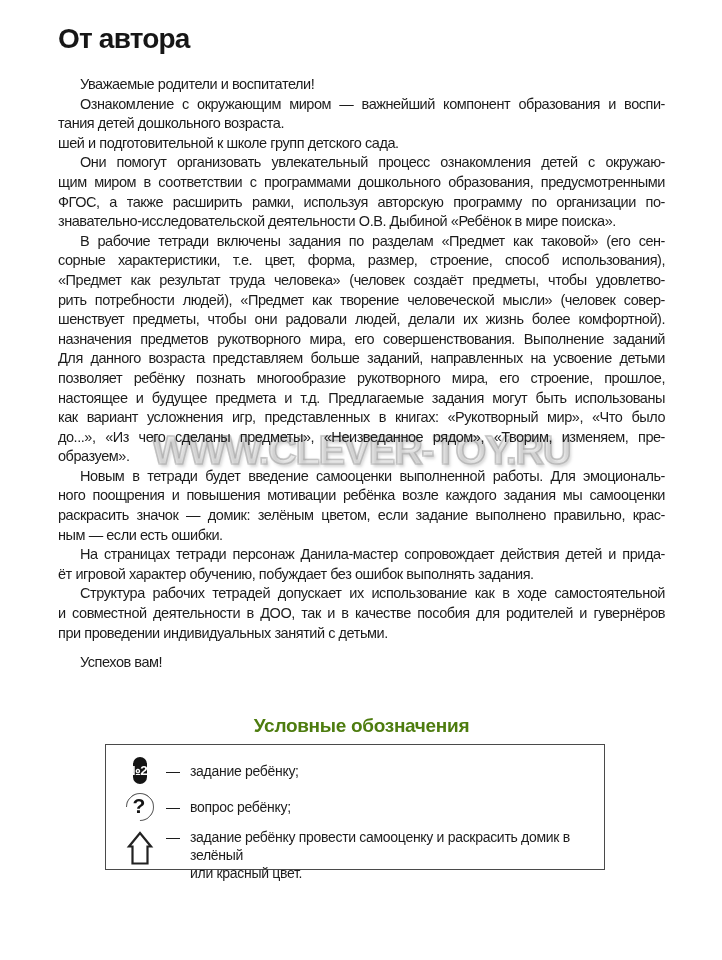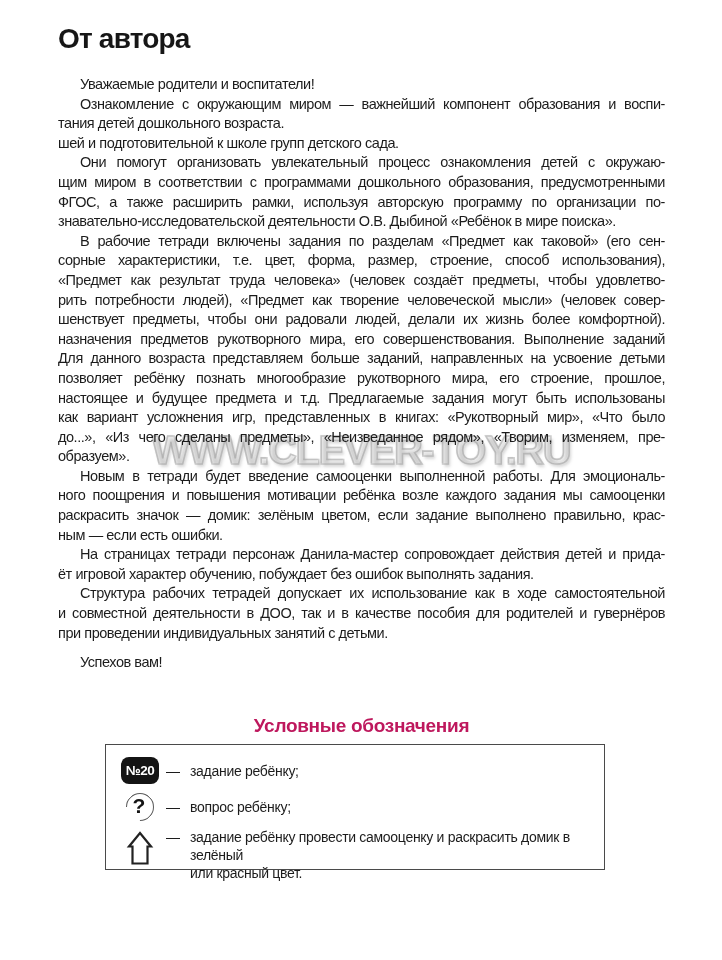--- a/index.html
+++ b/index.html
@@ -41,21 +41,21 @@
     font-weight:bold;font-size:40px;letter-spacing:-1.5px;
     color:rgba(255,255,255,0.10);
     -webkit-text-stroke:1.6px rgba(125,125,125,0.38);
     text-shadow:2px 3px 3px rgba(130,130,130,0.30), -1px -1px 1px rgba(165,165,165,0.22);
     user-select:none;
   }
   .legend-heading{
     margin:42px 0 0 0;
     text-align:center;
     font-size:19px;font-weight:bold;letter-spacing:-0.3px;
-    line-height:22px;color:#be185d;
+    line-height:22px;color:#4d7c0f;
   }
   .legend-box{
     box-sizing:border-box;
     margin:7px 0 0 47px;
     width:500px;height:126px;
     border:1.5px solid #4a4a4a;
     padding:9px 14px 0 8px;
   }
   .legend-row{display:flex;align-items:flex-start;}
   .icon-col{
@@ -67,21 +67,21 @@
     font-size:14px;letter-spacing:-0.3px;line-height:18px;
     padding-top:0;
   }
   .legend-row.r1{height:34px;align-items:center;}
   .legend-row.r2{height:38px;align-items:center;}
   .legend-row.r3{margin-top:2px;}
   .dash{flex:0 0 24px;}
   .ltext{white-space:pre-line;}
   .num-badge{
     display:inline-flex;align-items:center;justify-content:center;
-    width:38px;height:27px;
+    width:14px;height:27px;
     background:#141414;border-radius:8px;
     color:#ffffff;font-size:13.5px;font-weight:bold;letter-spacing:-0.5px;
   }
   .q-wrap{position:relative;width:30px;height:30px;}
   .q-arc{
     position:absolute;inset:1px;
     border:1.6px solid #5a5a5a;border-radius:50%;
     border-left-color:transparent;
     transform:rotate(-45deg);
   }

